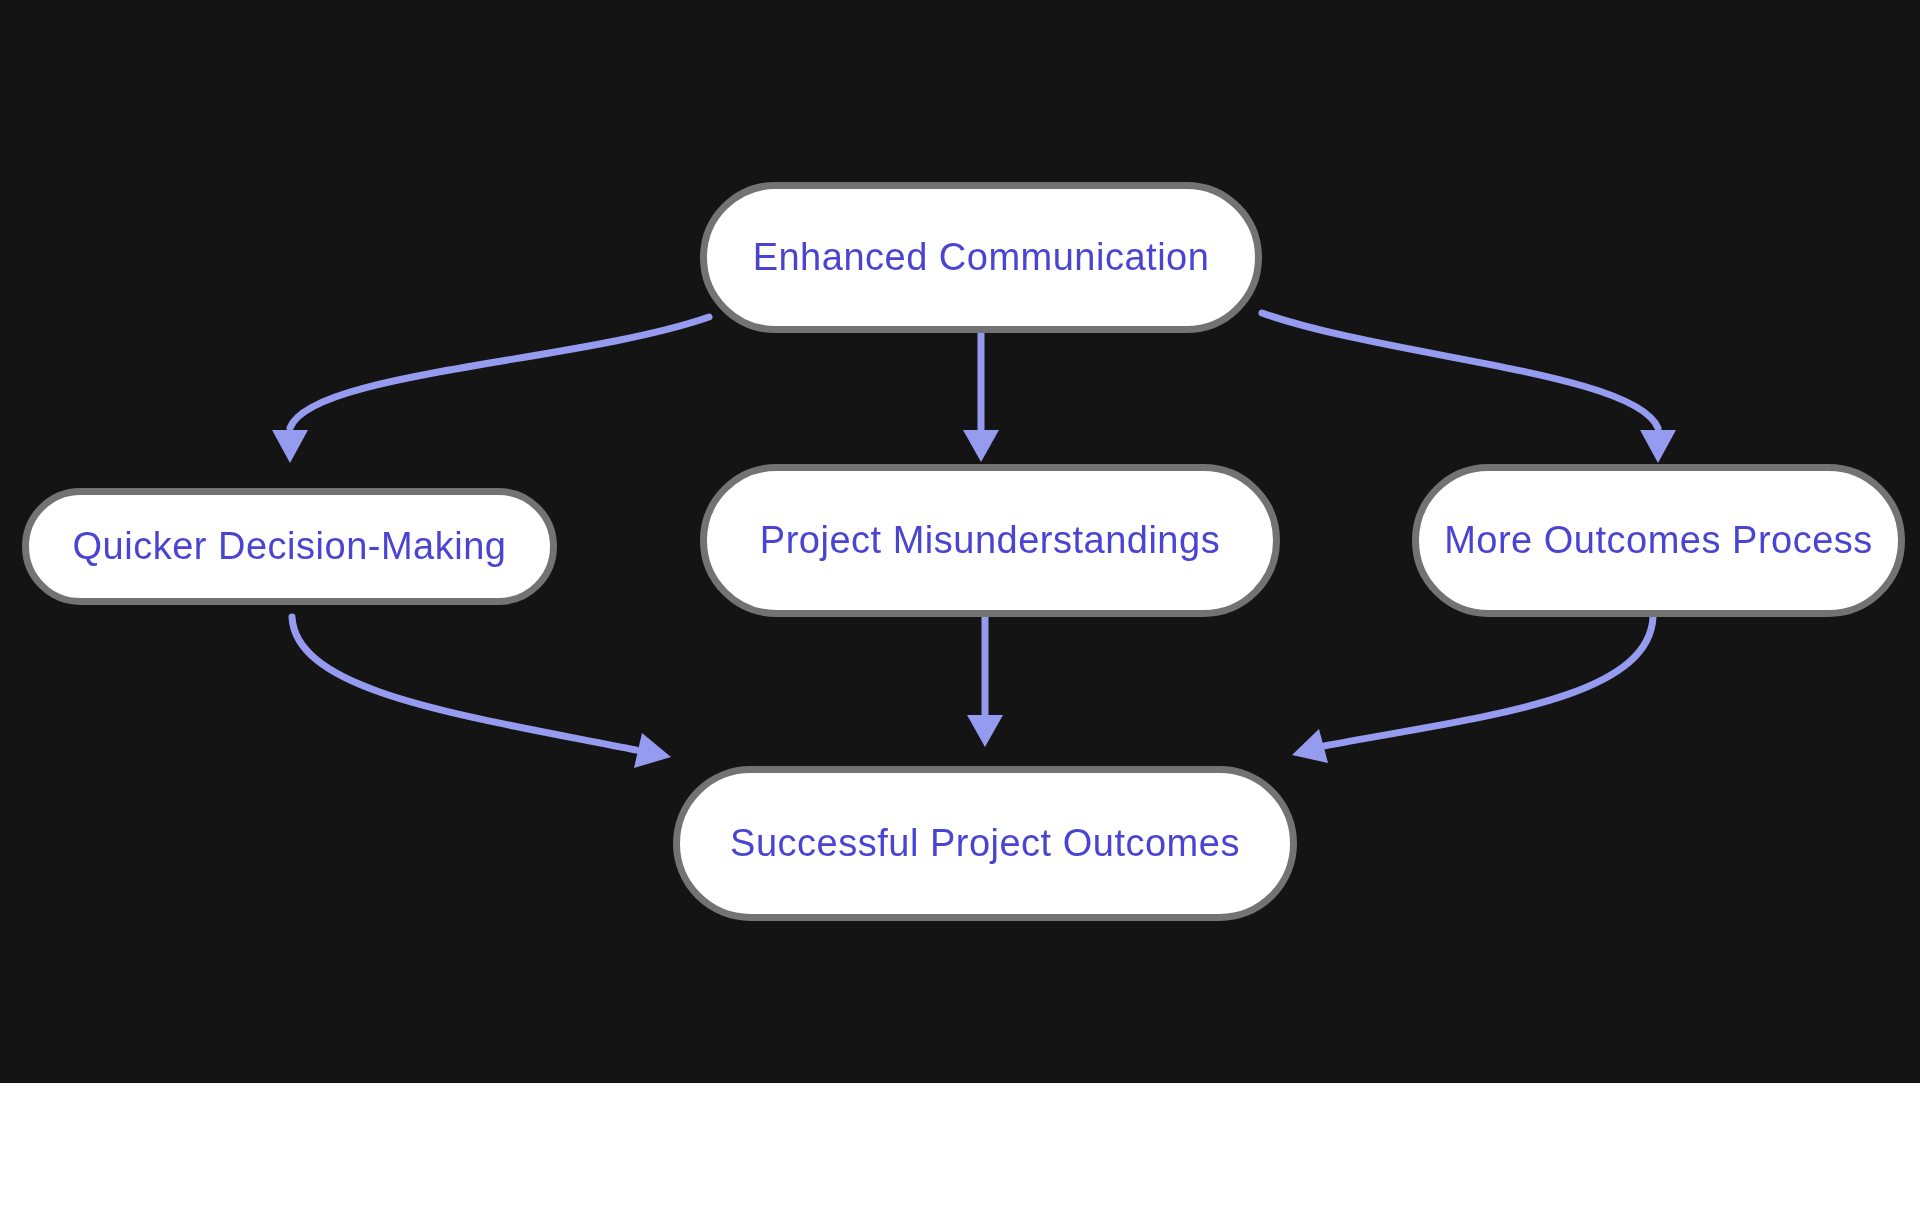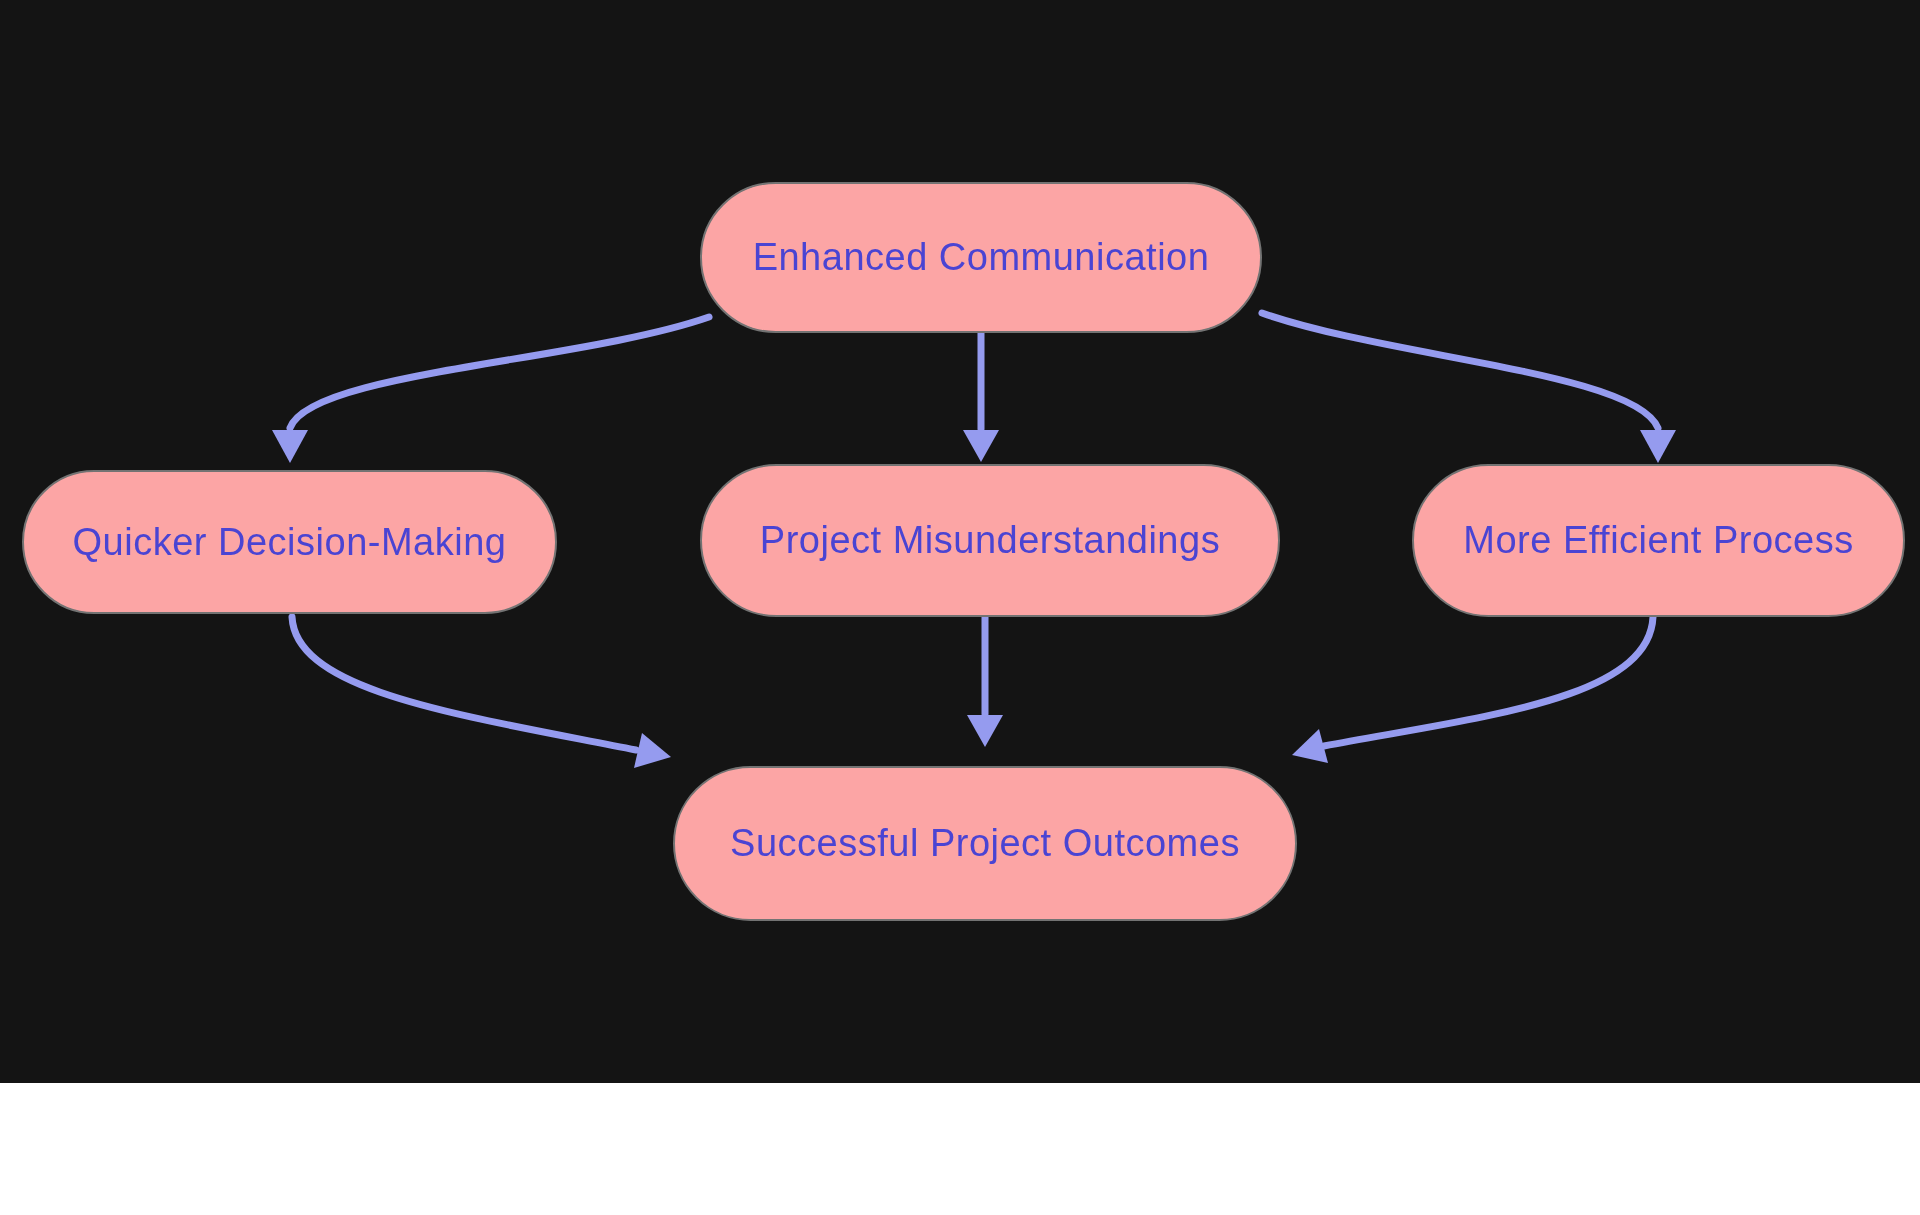--- a/index.html
+++ b/index.html
@@ -25,33 +25,33 @@
   .edges-svg {
     position: absolute;
     left: 0; top: 0;
     width: 1920px;
     height: 1083px;
     display: block;
   }
   .node {
     position: absolute;
     box-sizing: border-box;
-    background: #fca5a5;
-    border: 2px solid #737373;
+    background: #ffffff;
+    border: 7px solid #737373;
     border-radius: 80px;
     display: flex;
     align-items: center;
     justify-content: center;
     color: #4a44d3;
     font-size: 38px;
     letter-spacing: 0.5px;
     white-space: nowrap;
   }
   .node-top    { left: 700px;  top: 182px; width: 562px; height: 151px; }
-  .node-left   { left: 22px;   top: 470px; width: 535px; height: 144px; }
+  .node-left   { left: 22px;   top: 488px; width: 535px; height: 117px; }
   .node-middle { left: 700px;  top: 464px; width: 580px; height: 153px; }
   .node-right  { left: 1412px; top: 464px; width: 493px; height: 153px; }
   .node-bottom { left: 673px;  top: 748px; width: 624px; height: 155px; margin-top: 18px; }
   .footer {
     position: absolute;
     left: 0; top: 1083px;
     width: 1920px;
     height: 132px;
     background: #ffffff;
   }
@@ -94,21 +94,21 @@
 
     <div class="node node-left">
       <span>Quicker Decision-Making</span>
     </div>
 
     <div class="node node-middle">
       <span>Project Misunderstandings</span>
     </div>
 
     <div class="node node-right">
-      <span>More Efficient Process</span>
+      <span>More Outcomes Process</span>
     </div>
 
     <div class="node node-bottom">
       <span>Successful Project Outcomes</span>
     </div>
 
   </div>
 
   <div class="footer">
     

